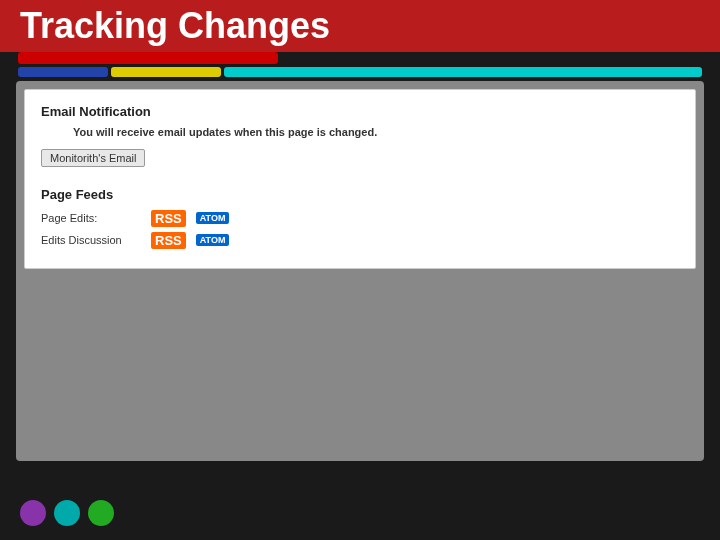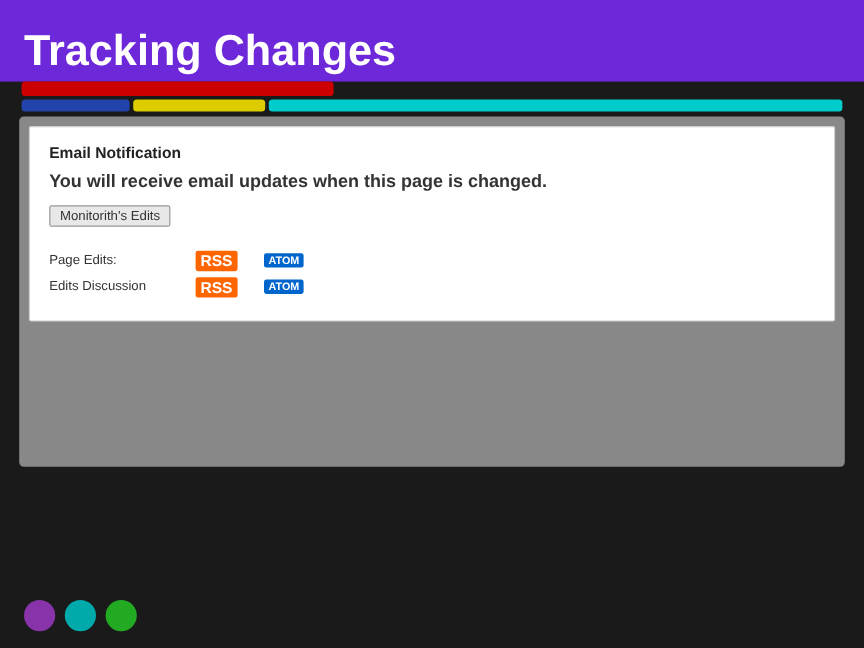--- a/index.html
+++ b/index.html
@@ -7,22 +7,22 @@
     body {
       background: #1a1a1a;
       width: 720px;
       height: 540px;
       overflow: hidden;
       font-family: Arial, sans-serif;
       position: relative;
     }
 
     #title-area {
-      padding: 22px 20px 6px 20px;
-      background: #6d28d9;
+      padding: 6px 20px 6px 20px;
+      background: #b91c1c;
     }
 
     #page-title {
       color: #ffffff;
       font-size: 36px;
       font-weight: bold;
       line-height: 1.1;
     }
 
     #color-bars {
@@ -65,42 +65,43 @@
       background: #00cccc;
       border-radius: 3px;
       flex: 1;
     }
 
     #outer-container {
       margin: 0 16px;
       background: #888888;
       border-radius: 4px;
       padding: 8px;
-      height: 292px;
+      height: 380px;
     }
 
     #inner-panel {
       background: #ffffff;
       border: 1px solid #cccccc;
       padding: 14px 16px;
       border-radius: 2px;
     }
 
     .section-title {
       font-size: 13px;
       font-weight: bold;
       color: #222222;
       margin-bottom: 6px;
     }
 
     .info-text {
-      font-size: 15px;
+      font-size: 11px;
       color: #333333;
       margin-bottom: 5px;
       line-height: 1.4;
+      margin-left: 32px;
     }
 
     .info-text strong {
       font-weight: bold;
     }
 
     .link-text {
       color: #0066cc;
       text-decoration: underline;
       cursor: pointer;
@@ -126,21 +127,21 @@
     .feed-section-title {
       font-size: 13px;
       font-weight: bold;
       color: #222222;
       margin-bottom: 8px;
     }
 
     .feed-row {
       display: flex;
       align-items: center;
-      gap: 22px;
+      gap: 10px;
       margin-bottom: 5px;
     }
 
     .feed-label {
       font-size: 11px;
       color: #333333;
       width: 100px;
     }
 
     .badge-rss {
@@ -200,26 +201,27 @@
 </div>
 
 <div id="outer-container">
   <div id="inner-panel">
 
     <div>
       <div class="section-title">Email Notification</div>
       <p class="info-text">
         <strong>You will receive email updates when this page is changed.</strong>
       </p>
-      <button class="monitor-btn">Monitorith's Edits</button>
+      <button class="monitor-btn">Monitorith's Email</button>
     </div>
 
     <hr class="section-divider">
 
     <div>
+      <div class="feed-section-title">Page Feeds</div>
 
       <div class="feed-row">
         <span class="feed-label">Page Edits:</span>
         <span class="badge-rss">RSS</span>
         <span class="badge-atom">ATOM</span>
       </div>
 
       <div class="feed-row">
         <span class="feed-label">Edits Discussion</span>
         <span class="badge-rss">RSS</span>

